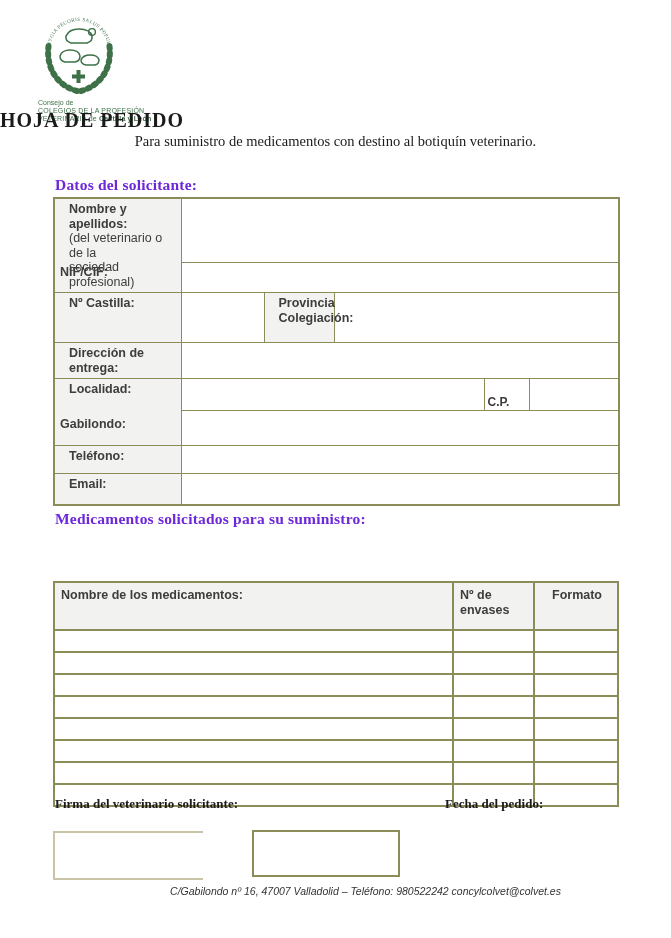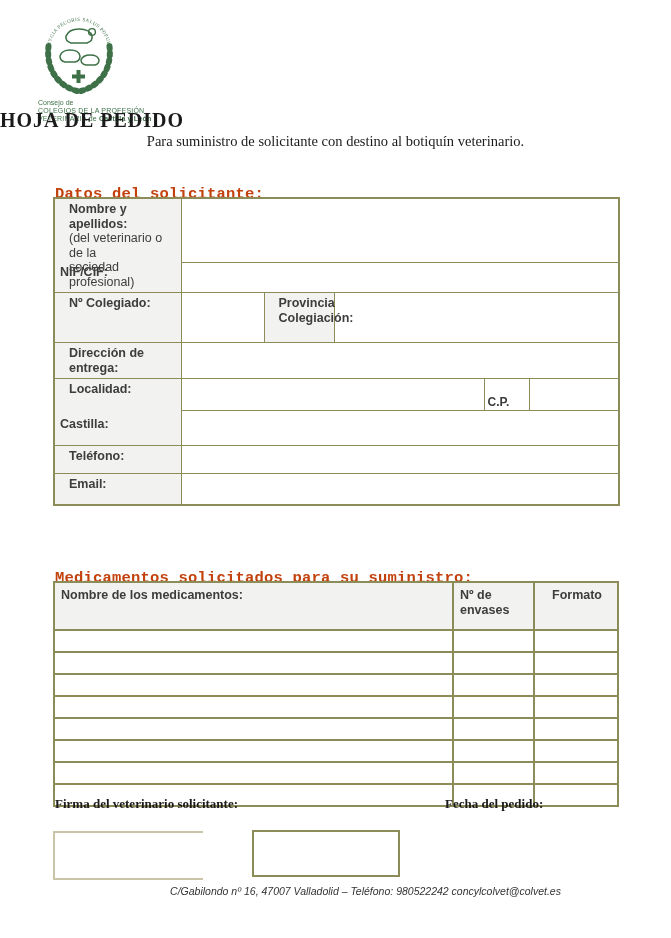--- a/index.html
+++ b/index.html
@@ -21,24 +21,24 @@
   .logo-green-fill{fill:var(--logo-green);}
   .motto-text{fill:var(--logo-green);font-family:"Liberation Serif",serif;font-size:5px;letter-spacing:.4px;}
 
   
   .title{position:absolute;top:109px;left:0;width:100%;text-align:left;
     font-family:"Liberation Serif",serif;font-weight:bold;font-size:20px;letter-spacing:1px;color:#1a1a1a;}
   .subtitle{position:absolute;top:133px;left:0;width:100%;text-align:center;
     font-family:"Liberation Serif",serif;font-size:14.5px;color:#1a1a1a;}
 
   
-  .section-heading{position:absolute;left:55px;font-family:Liberation Mono, monospace;
-    font-weight:bold;font-size:15.5px;color:#c2410c;letter-spacing:.2px;margin-top:9px;}
+  .section-heading{position:absolute;left:55px;font-family:Liberation Serif, serif;
+    font-weight:bold;font-size:15.5px;color:#6d28d9;letter-spacing:.2px;}
   .h-datos{top:176px;}
-  .h-meds{top:560px;}
+  .h-meds{top:510px;}
 
   
   table{border-collapse:collapse;table-layout:fixed;}
   .form-table{position:absolute;border:2px solid var(--table-border);}
   .form-table td{border:1px solid var(--table-border);vertical-align:top;
     font-size:12.5px;line-height:14.5px;color:#3d3d3d;padding:3px 14px;}
   td.lbl{background:var(--label-bg);font-weight:bold;}
   td.val{background:#ffffff;}
 
   #applicant-table{left:53px;top:197px;width:565px;}
@@ -86,21 +86,21 @@
       <path class="logo-green-fill" d="M 38.5 58 h 4 v 4.5 h 4.5 v 4 h -4.5 v 4.5 h -4 v -4.5 h -4.5 v -4 h 4.5 z"></path>
     </svg>
     <div class="logo-text">
       <div>Consejo de</div>
       <div class="caps">COLEGIOS DE LA PROFESIÓN</div>
       <div class="caps"><span>VETERINARIA de </span><b>Castilla y León</b></div>
     </div>
   </div>
 
   <div class="title">HOJA DE PEDIDO</div>
-  <div class="subtitle">Para suministro de solicitante con destino al botiquín veterinario.</div>
+  <div class="subtitle">Para suministro de medicamentos con destino al botiquín veterinario.</div>
 
   <div class="section-heading h-datos">Datos del solicitante:</div>
 
   <table class="form-table" id="applicant-table">
     <colgroup>
       <col style="width:127px">
         <col style="width:83px">
         <col style="width:70px">
       <col style="width:119px">
         <col style="width:31px">
@@ -116,36 +116,36 @@
           <span>sociedad profesional)</span>
         </div>
         <div class="nif-abs">NIF/CIF:</div>
       </td>
       <td class="val" colspan="6"></td>
     </tr>
     <tr style="height:29px">
       <td class="val" colspan="6"></td>
     </tr>
     <tr style="height:50px">
-      <td class="lbl">Nº Colegiado:</td>
+      <td class="lbl">Nº Castilla:</td>
       <td class="val"></td>
       <td class="lbl">
         <span>Provincia</span><br>
         <span>Colegiación:</span>
       </td>
       <td class="val" colspan="4"></td>
     </tr>
     <tr style="height:29px">
       <td class="lbl">Dirección de entrega:</td>
       <td class="val" colspan="6"></td>
     </tr>
     <tr style="height:32px">
       <td class="lbl tall-lbl" rowspan="2">
         <div>Localidad:</div>
-        <div class="prov-abs">Castilla:</div>
+        <div class="prov-abs">Gabilondo:</div>
       </td>
       <td class="val" colspan="4"></td>
       <td class="val cp-cell">C.P.</td>
       <td class="val"></td>
     </tr>
     <tr style="height:35px">
       <td class="val" colspan="6"></td>
     </tr>
     <tr style="height:28px">
       <td class="lbl">Teléfono:</td>

